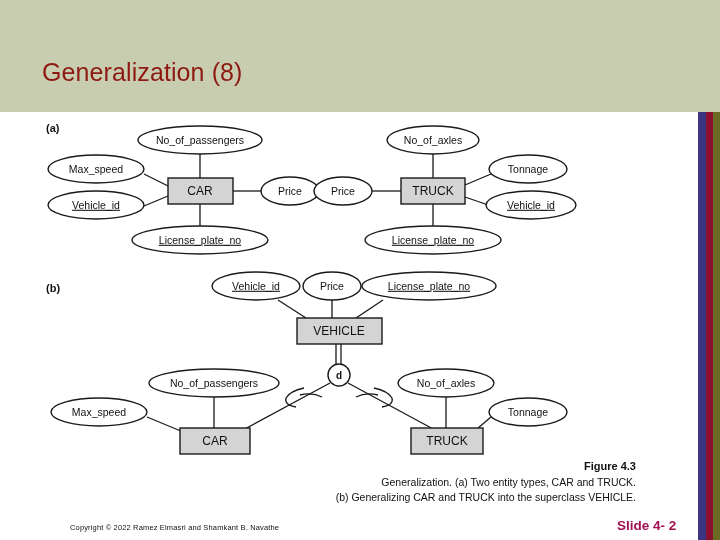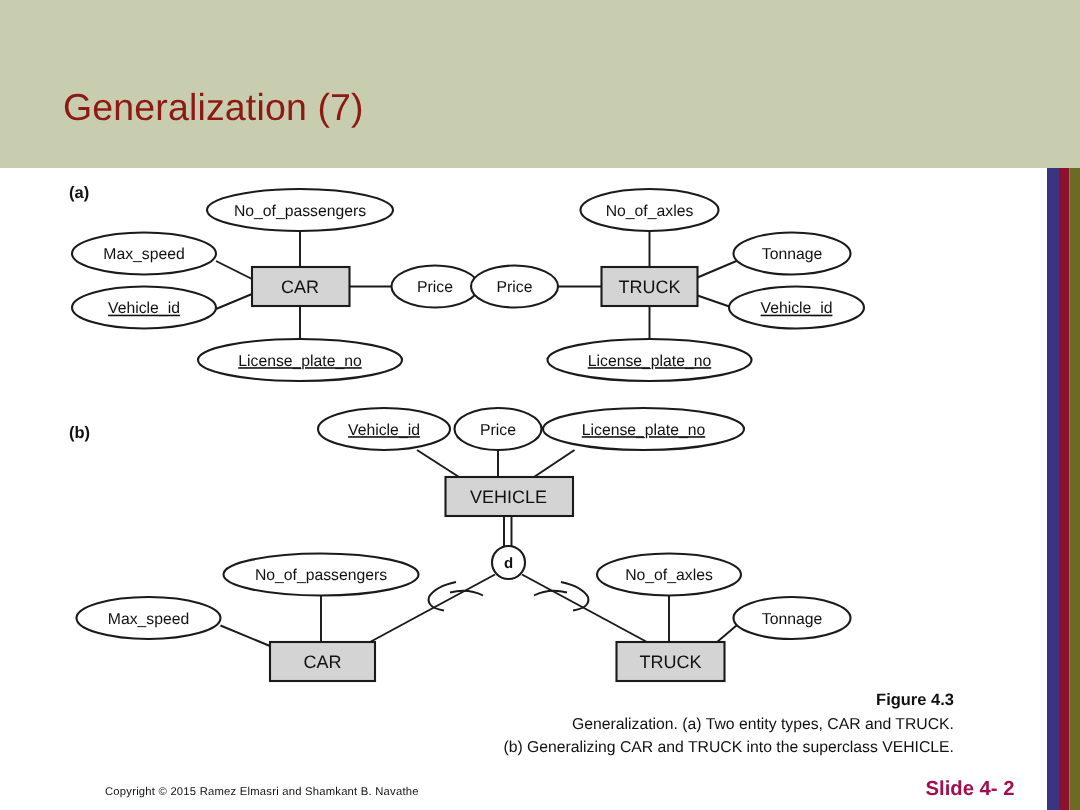--- a/index.html
+++ b/index.html
@@ -154,21 +154,21 @@
     fill: #111111;
     text-anchor: end;
   }
 </style>
 </head>
 <body>
 
 <div id="slide">
 
   <div id="header-band"></div>
-  <div id="slide-title">Generalization (7)</div>
+  <div id="slide-title">Generalization (8)</div>
 
   <div id="right-stripes">
     <div class="stripe stripe-blue"></div>
     <div class="stripe stripe-red"></div>
     <div class="stripe stripe-olive"></div>
   </div>
 
   <div id="figure-area">
     <svg width="664" height="400" viewBox="0 0 664 400">
 
@@ -282,16 +282,16 @@
       <rect class="er-box" x="383" y="316" width="72" height="26"></rect>
       <text class="entity-text" x="419" y="330">TRUCK</text>
 
       <text class="cap-title" x="608" y="358">Figure 4.3</text>
       <text class="cap-line" x="608" y="374">Generalization. (a) Two entity types, CAR and TRUCK.</text>
       <text class="cap-line" x="608" y="389">(b) Generalizing CAR and TRUCK into the superclass VEHICLE.</text>
 
     </svg>
   </div>
 
-  <div id="footer-copyright">Copyright © 2015 Ramez Elmasri and Shamkant B. Navathe</div>
+  <div id="footer-copyright">Copyright © 2022 Ramez Elmasri and Shamkant B. Navathe</div>
   <div id="footer-slideno">Slide 4- 2</div>
 
 </div>
 
 </body></html>

